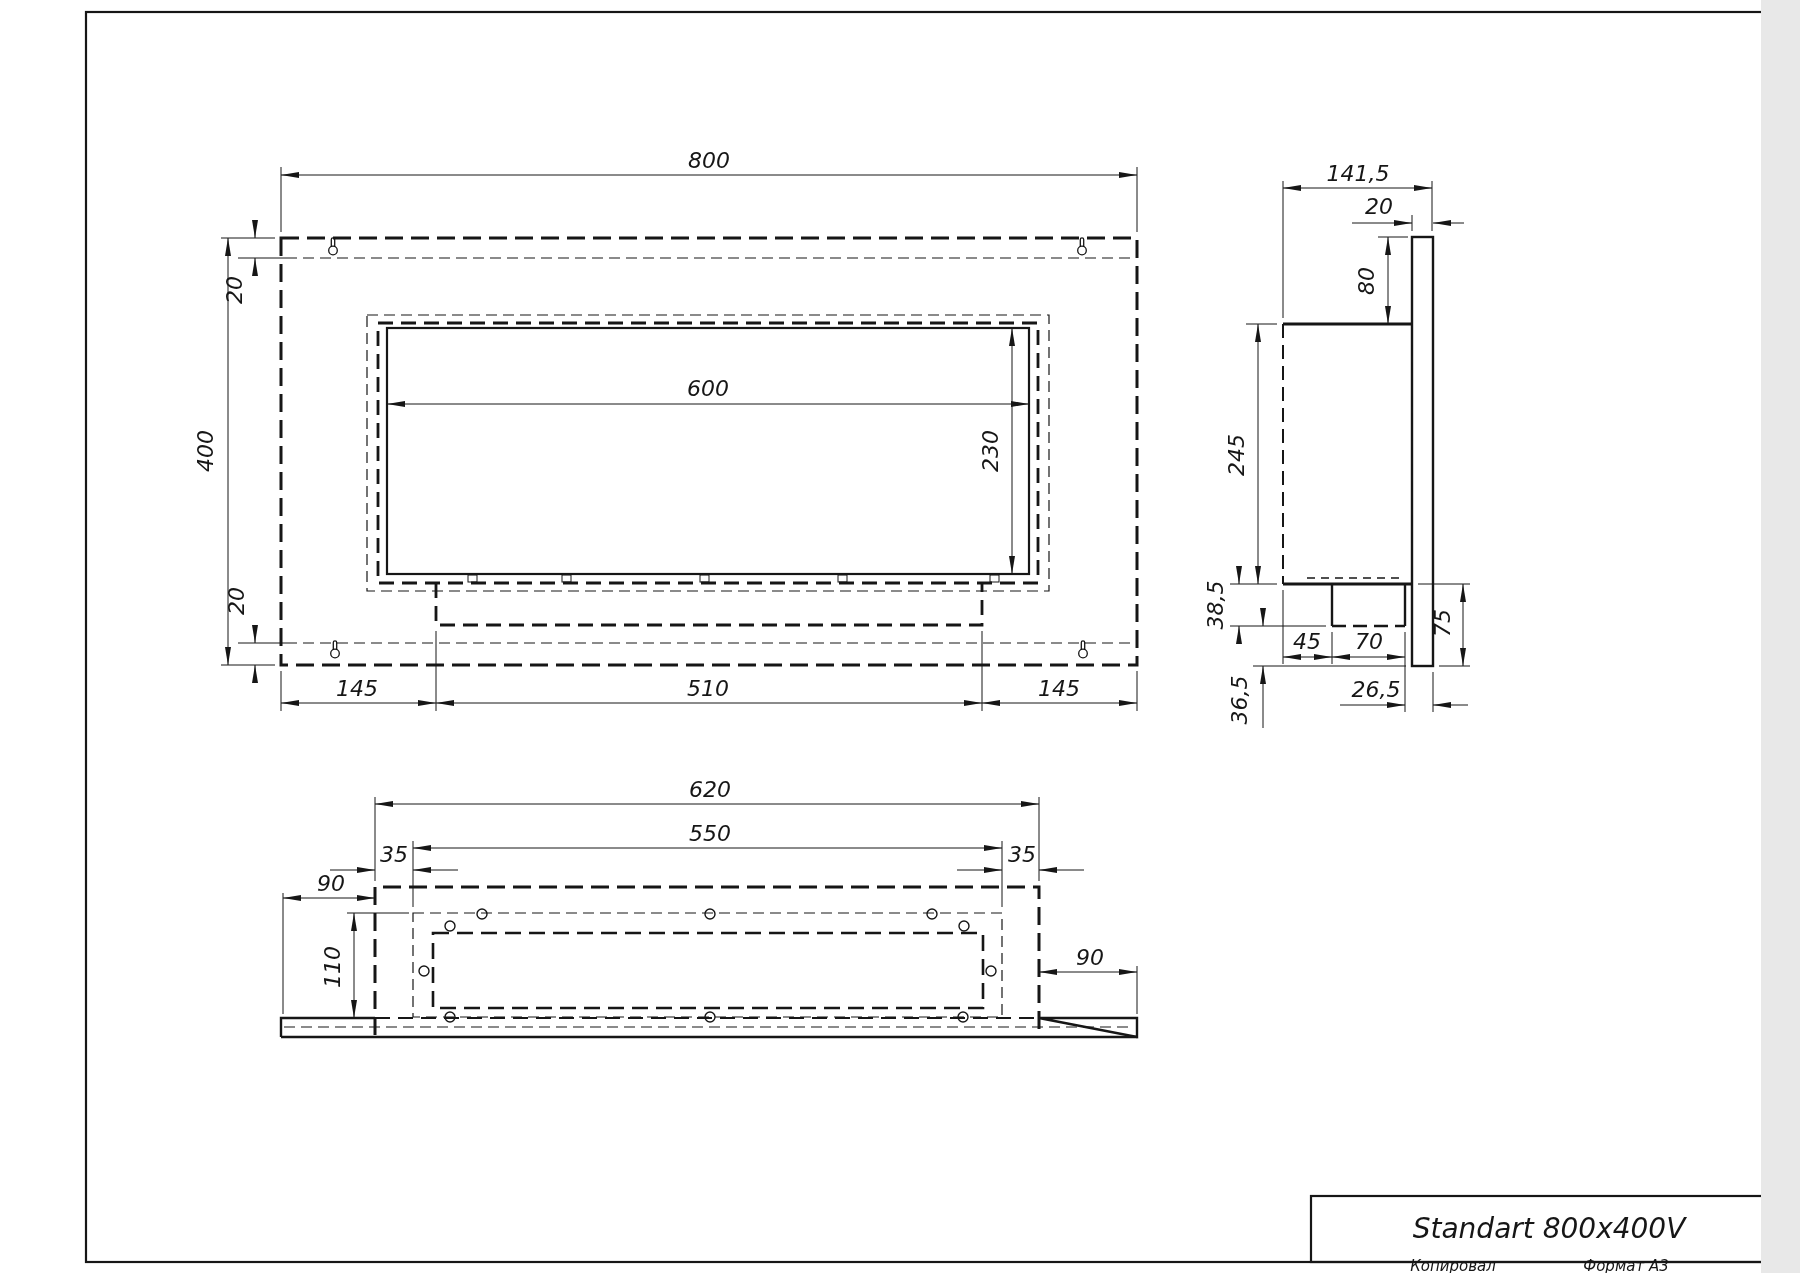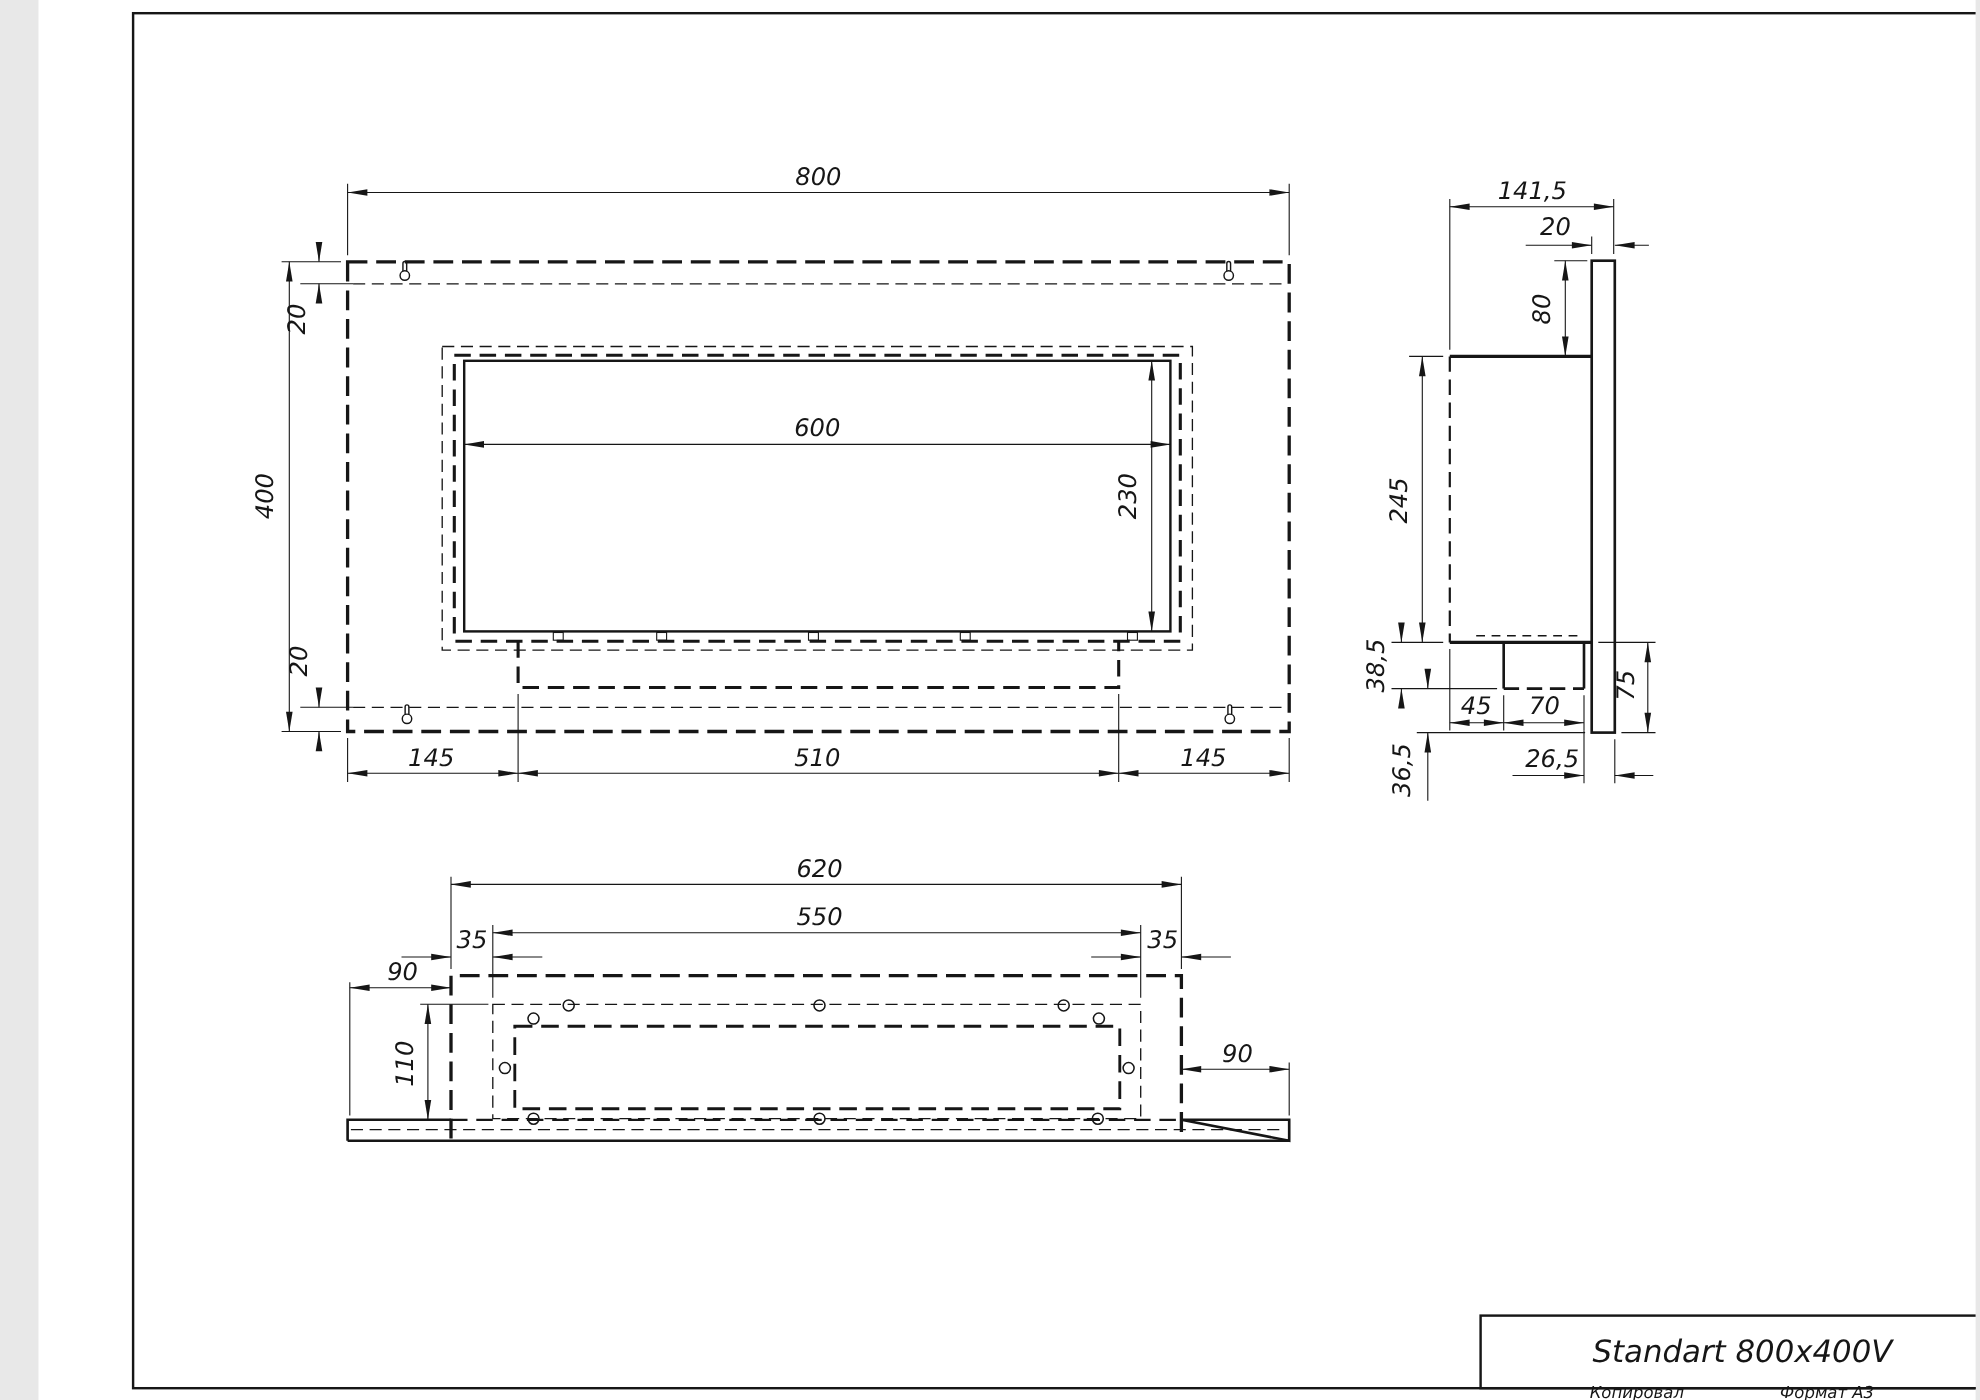--- a/index.html
+++ b/index.html
@@ -1,18 +1,18 @@
 <!DOCTYPE html>
 <html><head>
 <meta charset="utf-8">
 <style>
   html,body{margin:0;padding:0;background:#e8e8e8;}
   .sheet{
     position:relative;width:1761px;height:1273px;background:#ffffff;
-    font-family:"DejaVu Sans",sans-serif;overflow:hidden;margin-left:35px;
+    font-family:"DejaVu Sans",sans-serif;overflow:hidden;
   }
   svg{position:absolute;left:0;top:0;}
   svg *{vector-effect:none;}
   .ln{stroke:#161616;fill:none;}
   .thickdash{stroke-width:3;stroke-dasharray:18 8;}
   .thickdash2{stroke-width:2.8;stroke-dasharray:15 8;}
   .thindash{stroke-width:1.2;stroke-dasharray:11 6;}
   .soild2{stroke-width:2.2;}
   .solid3{stroke-width:3;}
   .solid24{stroke-width:2.4;}

